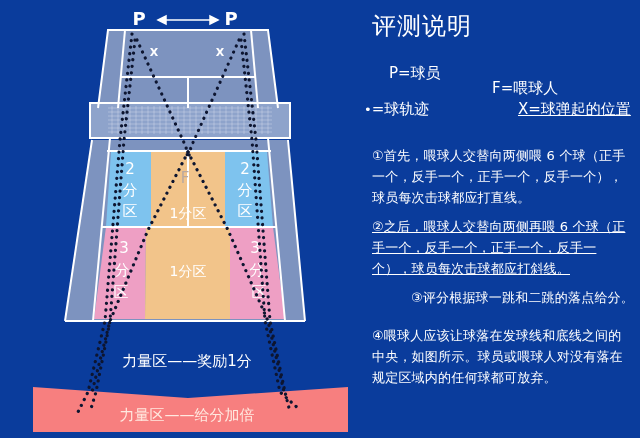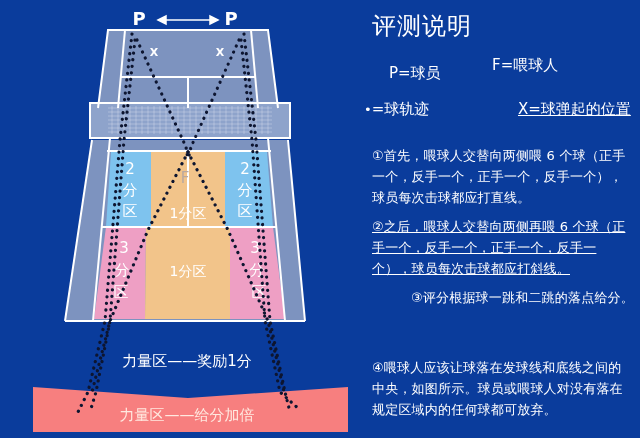--- a/index.html
+++ b/index.html
@@ -132,22 +132,22 @@
     <polyline points="137,40 186,147 188,160"></polyline>
     <polyline points="239,40 191,147 188,160"></polyline>
     <polyline points="188,152 148,230 110,321 92,392"></polyline>
     <polyline points="188,152 228,230 268,321 284,392"></polyline>
   </g>
 </svg>
 
 <div class="panel-title">评测说明</div>
 
 <div class="legend-row" style="left:389px; top:64px;">P=球员</div>
-<div class="legend-row" style="left:492px; top:56px;">F=喂球人</div>
+<div class="legend-row" style="left:492px; top:79px;">F=喂球人</div>
 <div class="legend-row" style="left:364px; top:100px;">
   <span style="font-size:13px;">•</span><span>=球轨迹</span>
 </div>
 <div class="legend-row" style="left:518px; top:100px;text-decoration:underline;">X=球弹起的位置</div>
 
 <div class="para" style="top:145px;">①首先，喂球人交替向两侧喂 6 个球（正手一个，反手一个，正手一个，反手一个），球员每次击球都应打直线。</div>
 <div class="para" style="top:216px;text-decoration:underline;">②之后，喂球人交替向两侧再喂 6 个球（正手一个，反手一个，正手一个，反手一个），球员每次击球都应打斜线。</div>
 <div class="para" style="top:287px;text-align:right;">③评分根据球一跳和二跳的落点给分。</div>
-<div class="para" style="top:325px;margin-top:32px;">④喂球人应该让球落在发球线和底线之间的中央，如图所示。球员或喂球人对没有落在规定区域内的任何球都可放弃。</div>
+<div class="para" style="top:325px;">④喂球人应该让球落在发球线和底线之间的中央，如图所示。球员或喂球人对没有落在规定区域内的任何球都可放弃。</div>
 
 </body></html>

